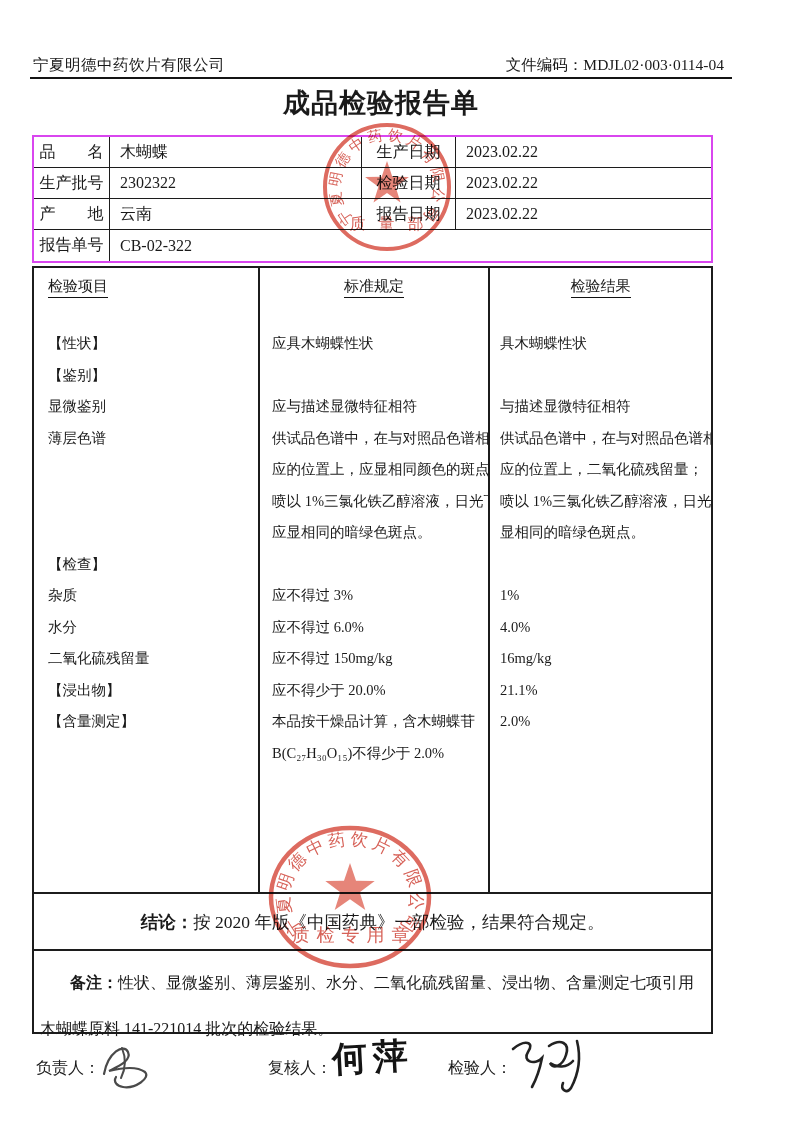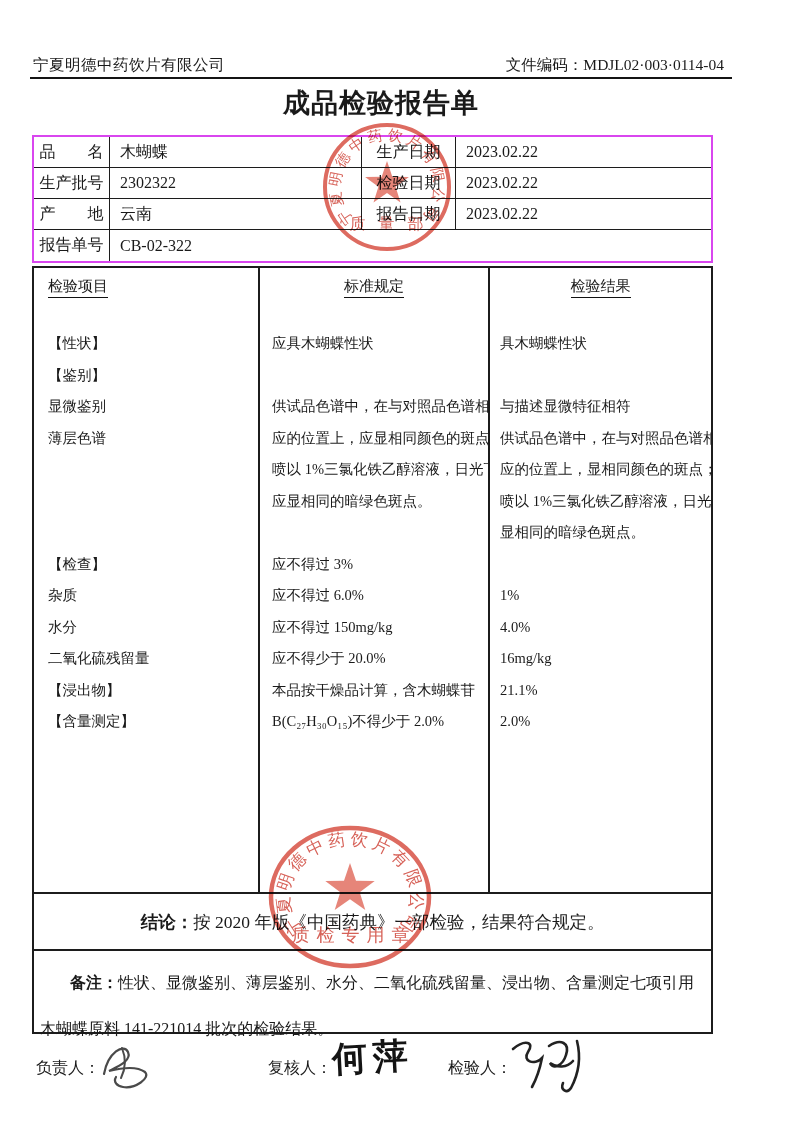--- a/index.html
+++ b/index.html
@@ -113,41 +113,42 @@
           <div class="tline">【浸出物】</div>
           <div class="tline">【含量测定】</div>
           <div class="tline"></div>
         </div>
     </div>
     <div class="mcol col2">
       <div class="mhead"><span>标准规定</span></div>
       <div class="mlines">
           <div class="tline">应具木蝴蝶性状</div>
           <div class="tline"></div>
+          <div class="tline">应与描述显微特征相符</div>
           <div class="tline">供试品色谱中，在与对照品色谱相</div>
           <div class="tline">应的位置上，应显相同颜色的斑点；</div>
           <div class="tline">喷以 1%三氯化铁乙醇溶液，日光下</div>
           <div class="tline">应显相同的暗绿色斑点。</div>
           <div class="tline"></div>
           <div class="tline">应不得过 3%</div>
           <div class="tline">应不得过 6.0%</div>
           <div class="tline">应不得过 150mg/kg</div>
           <div class="tline">应不得少于 20.0%</div>
           <div class="tline">本品按干燥品计算，含木蝴蝶苷</div>
           <div class="tline">B(C₂₇H₃₀O₁₅)不得少于 2.0%</div>
         </div>
     </div>
     <div class="mcol col3">
       <div class="mhead"><span>检验结果</span></div>
       <div class="mlines">
           <div class="tline">具木蝴蝶性状</div>
           <div class="tline"></div>
           <div class="tline">与描述显微特征相符</div>
           <div class="tline">供试品色谱中，在与对照品色谱相</div>
-          <div class="tline">应的位置上，显相同颜色的斑点；</div>
+          <div class="tline">应的位置上，二氧化硫残留量；</div>
           <div class="tline">喷以 1%三氯化铁乙醇溶液，日光下</div>
           <div class="tline">显相同的暗绿色斑点。</div>
           <div class="tline"></div>
           <div class="tline">1%</div>
           <div class="tline">4.0%</div>
           <div class="tline">16mg/kg</div>
           <div class="tline">21.1%</div>
           <div class="tline">2.0%</div>
           <div class="tline"></div>
         </div>

